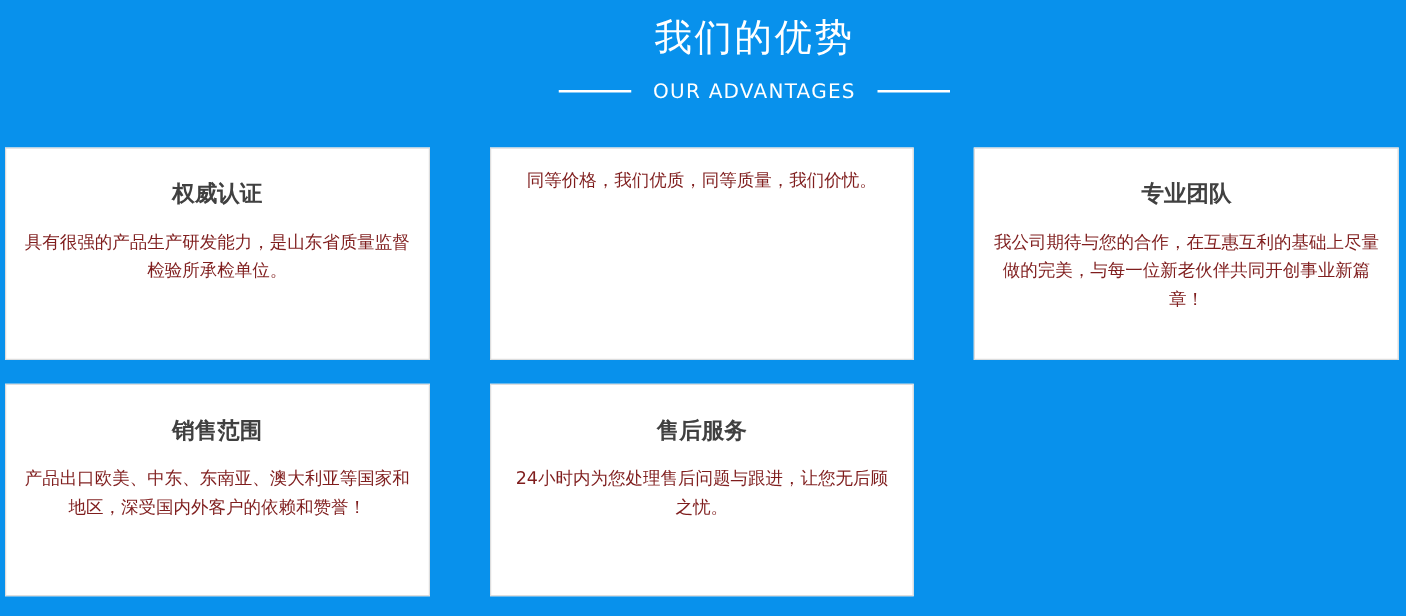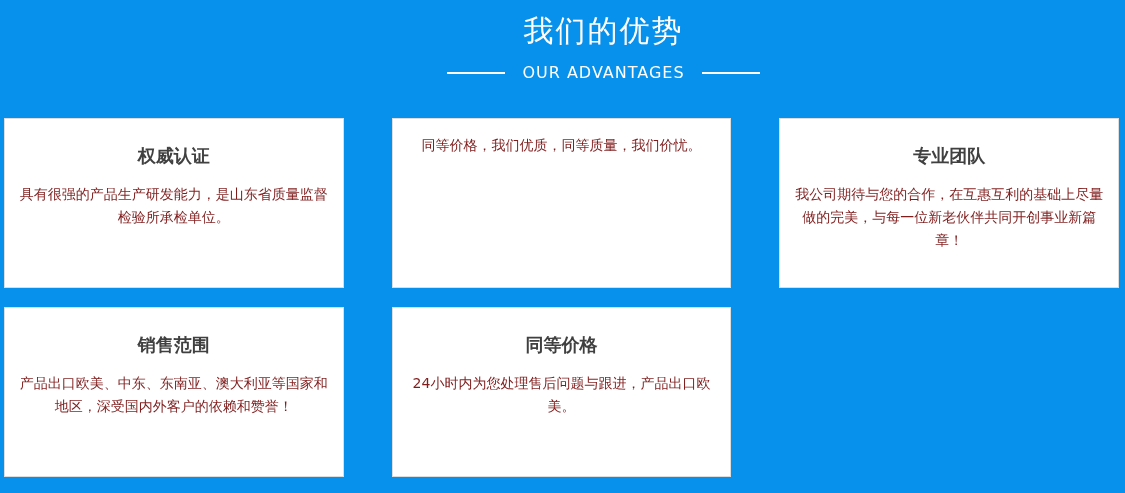--- a/index.html
+++ b/index.html
@@ -109,18 +109,18 @@
       <div class="card-title">专业团队</div>
       <div class="card-desc">我公司期待与您的合作，在互惠互利的基础上尽量做的完美，与每一位新老伙伴共同开创事业新篇章！</div>
     </div>
 
     <div class="card">
       <div class="card-title">销售范围</div>
       <div class="card-desc">产品出口欧美、中东、东南亚、澳大利亚等国家和地区，深受国内外客户的依赖和赞誉！</div>
     </div>
 
     <div class="card">
-      <div class="card-title">同等价格</div>
-      <div class="card-desc">24小时内为您处理售后问题与跟进，产品出口欧美。</div>
+      <div class="card-title">售后服务</div>
+      <div class="card-desc">24小时内为您处理售后问题与跟进，让您无后顾之忧。</div>
     </div>
 
   </div>
 </div>
 
 </body></html>

